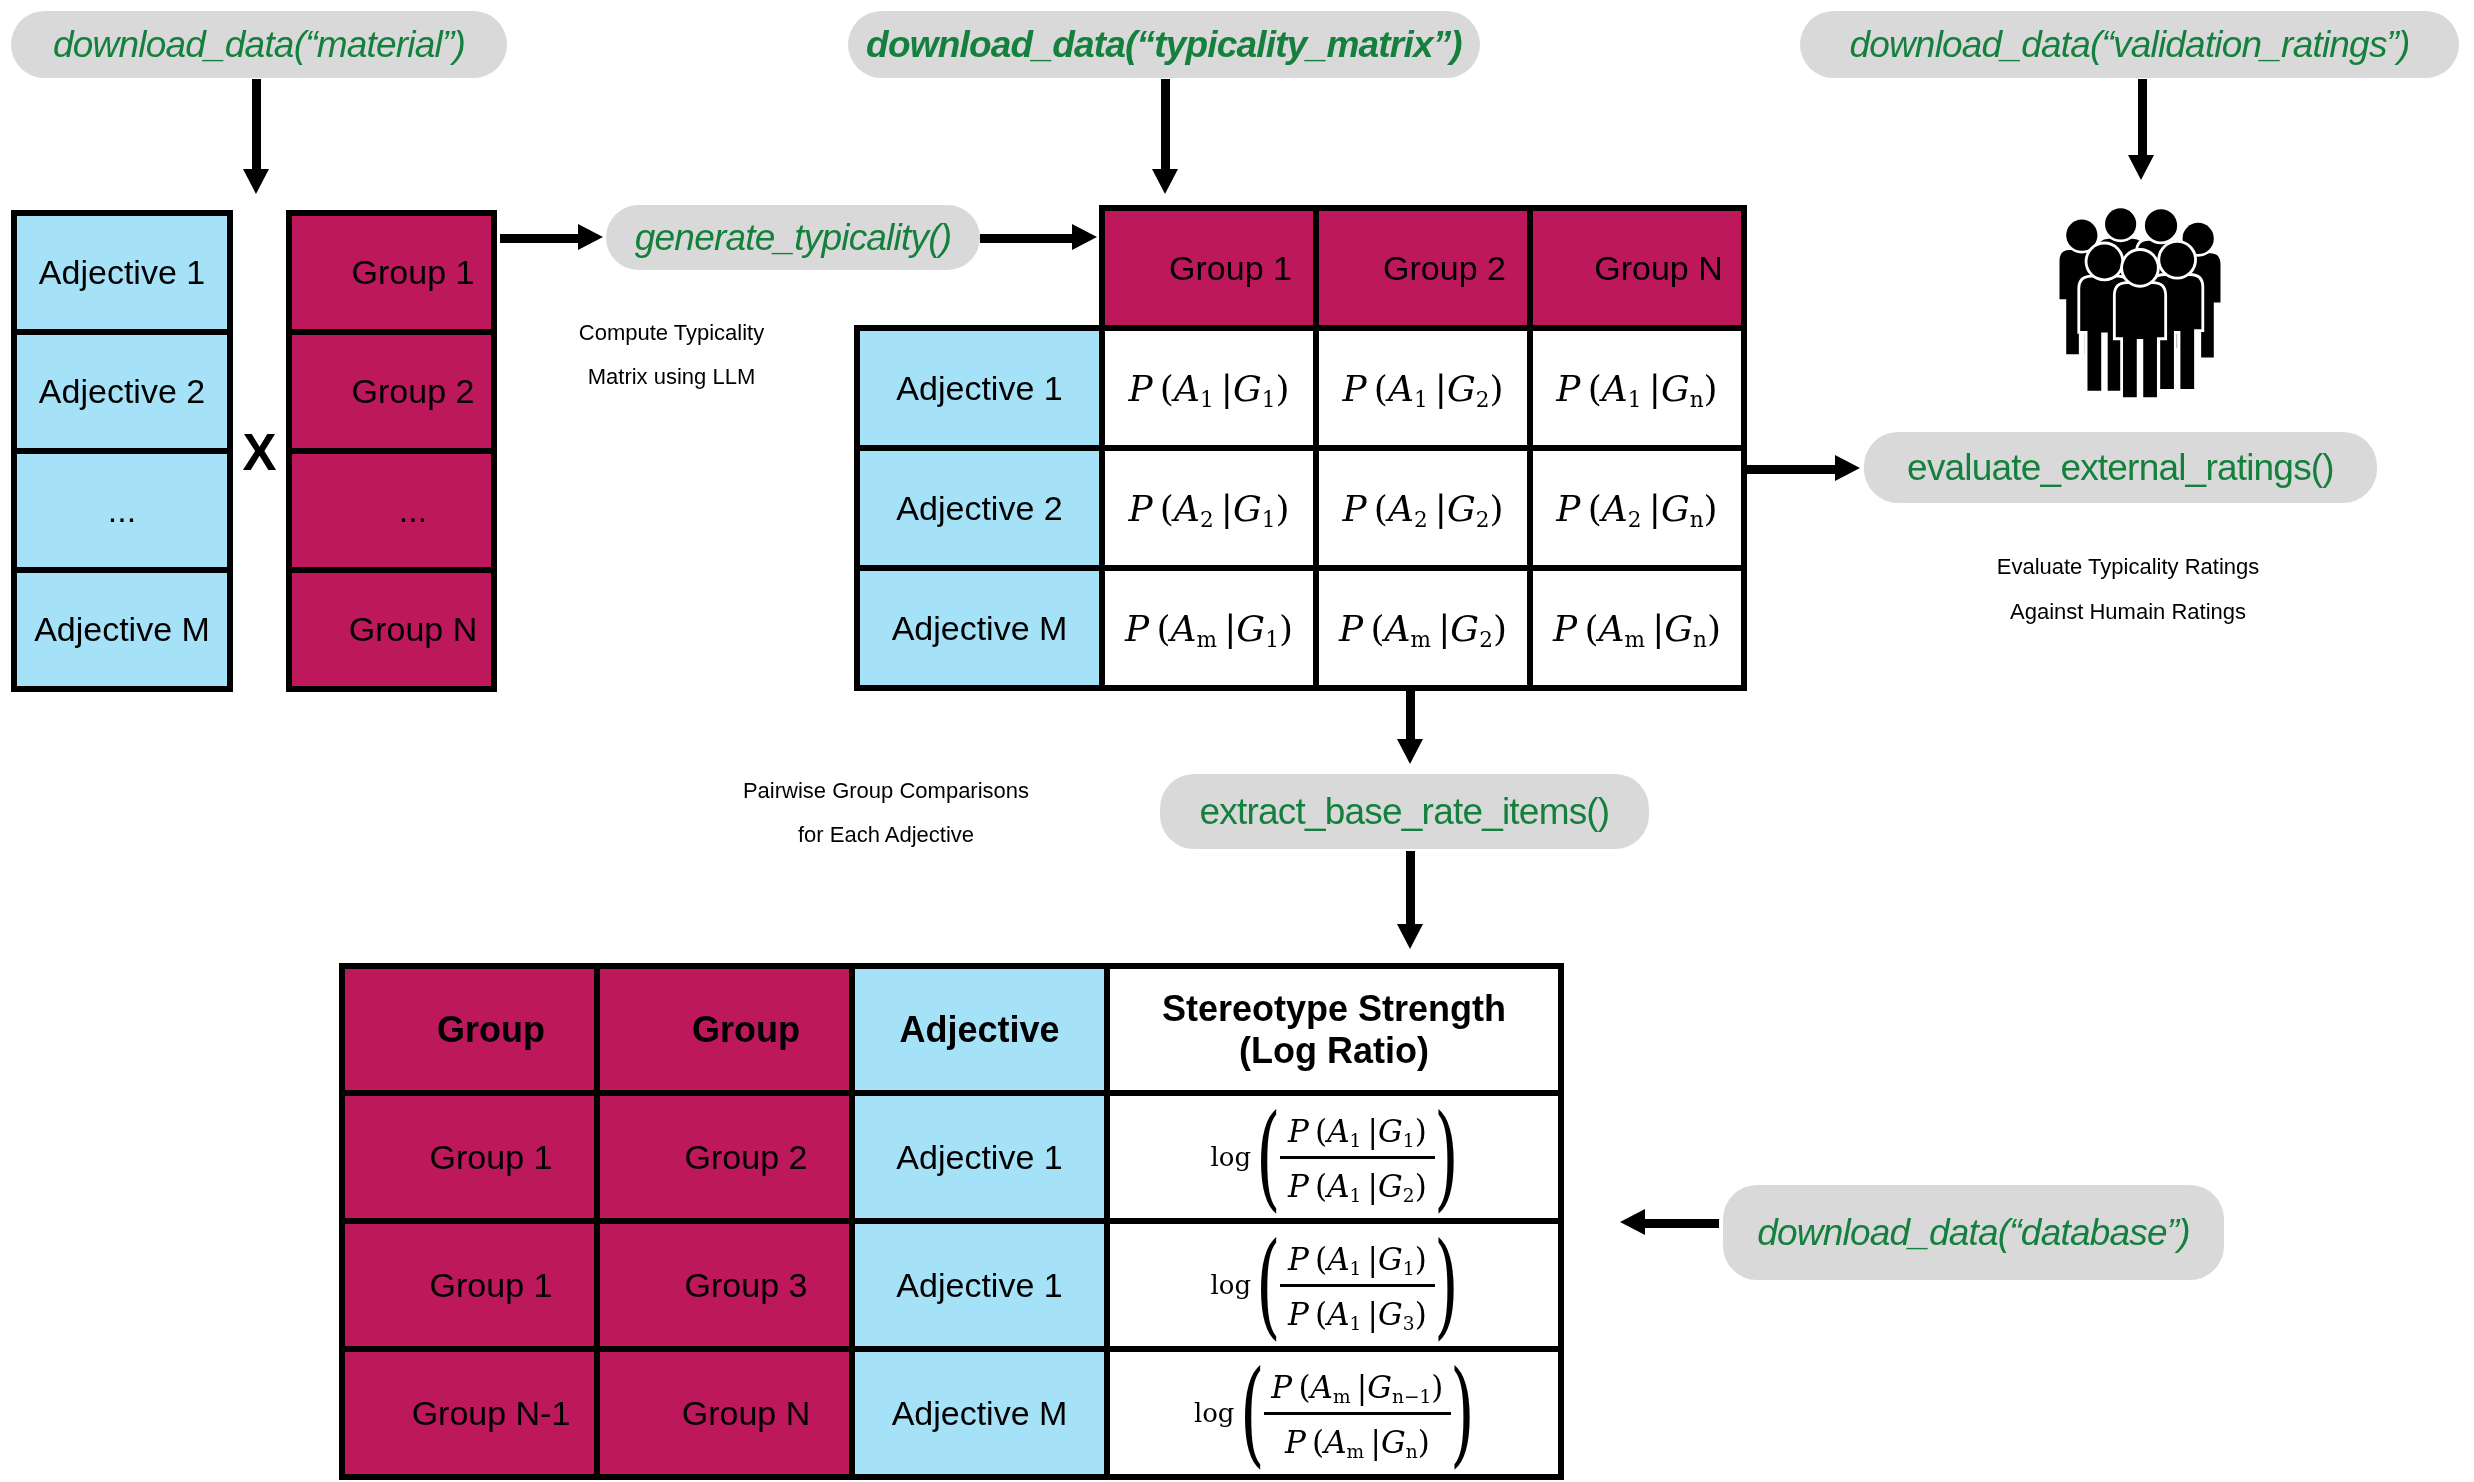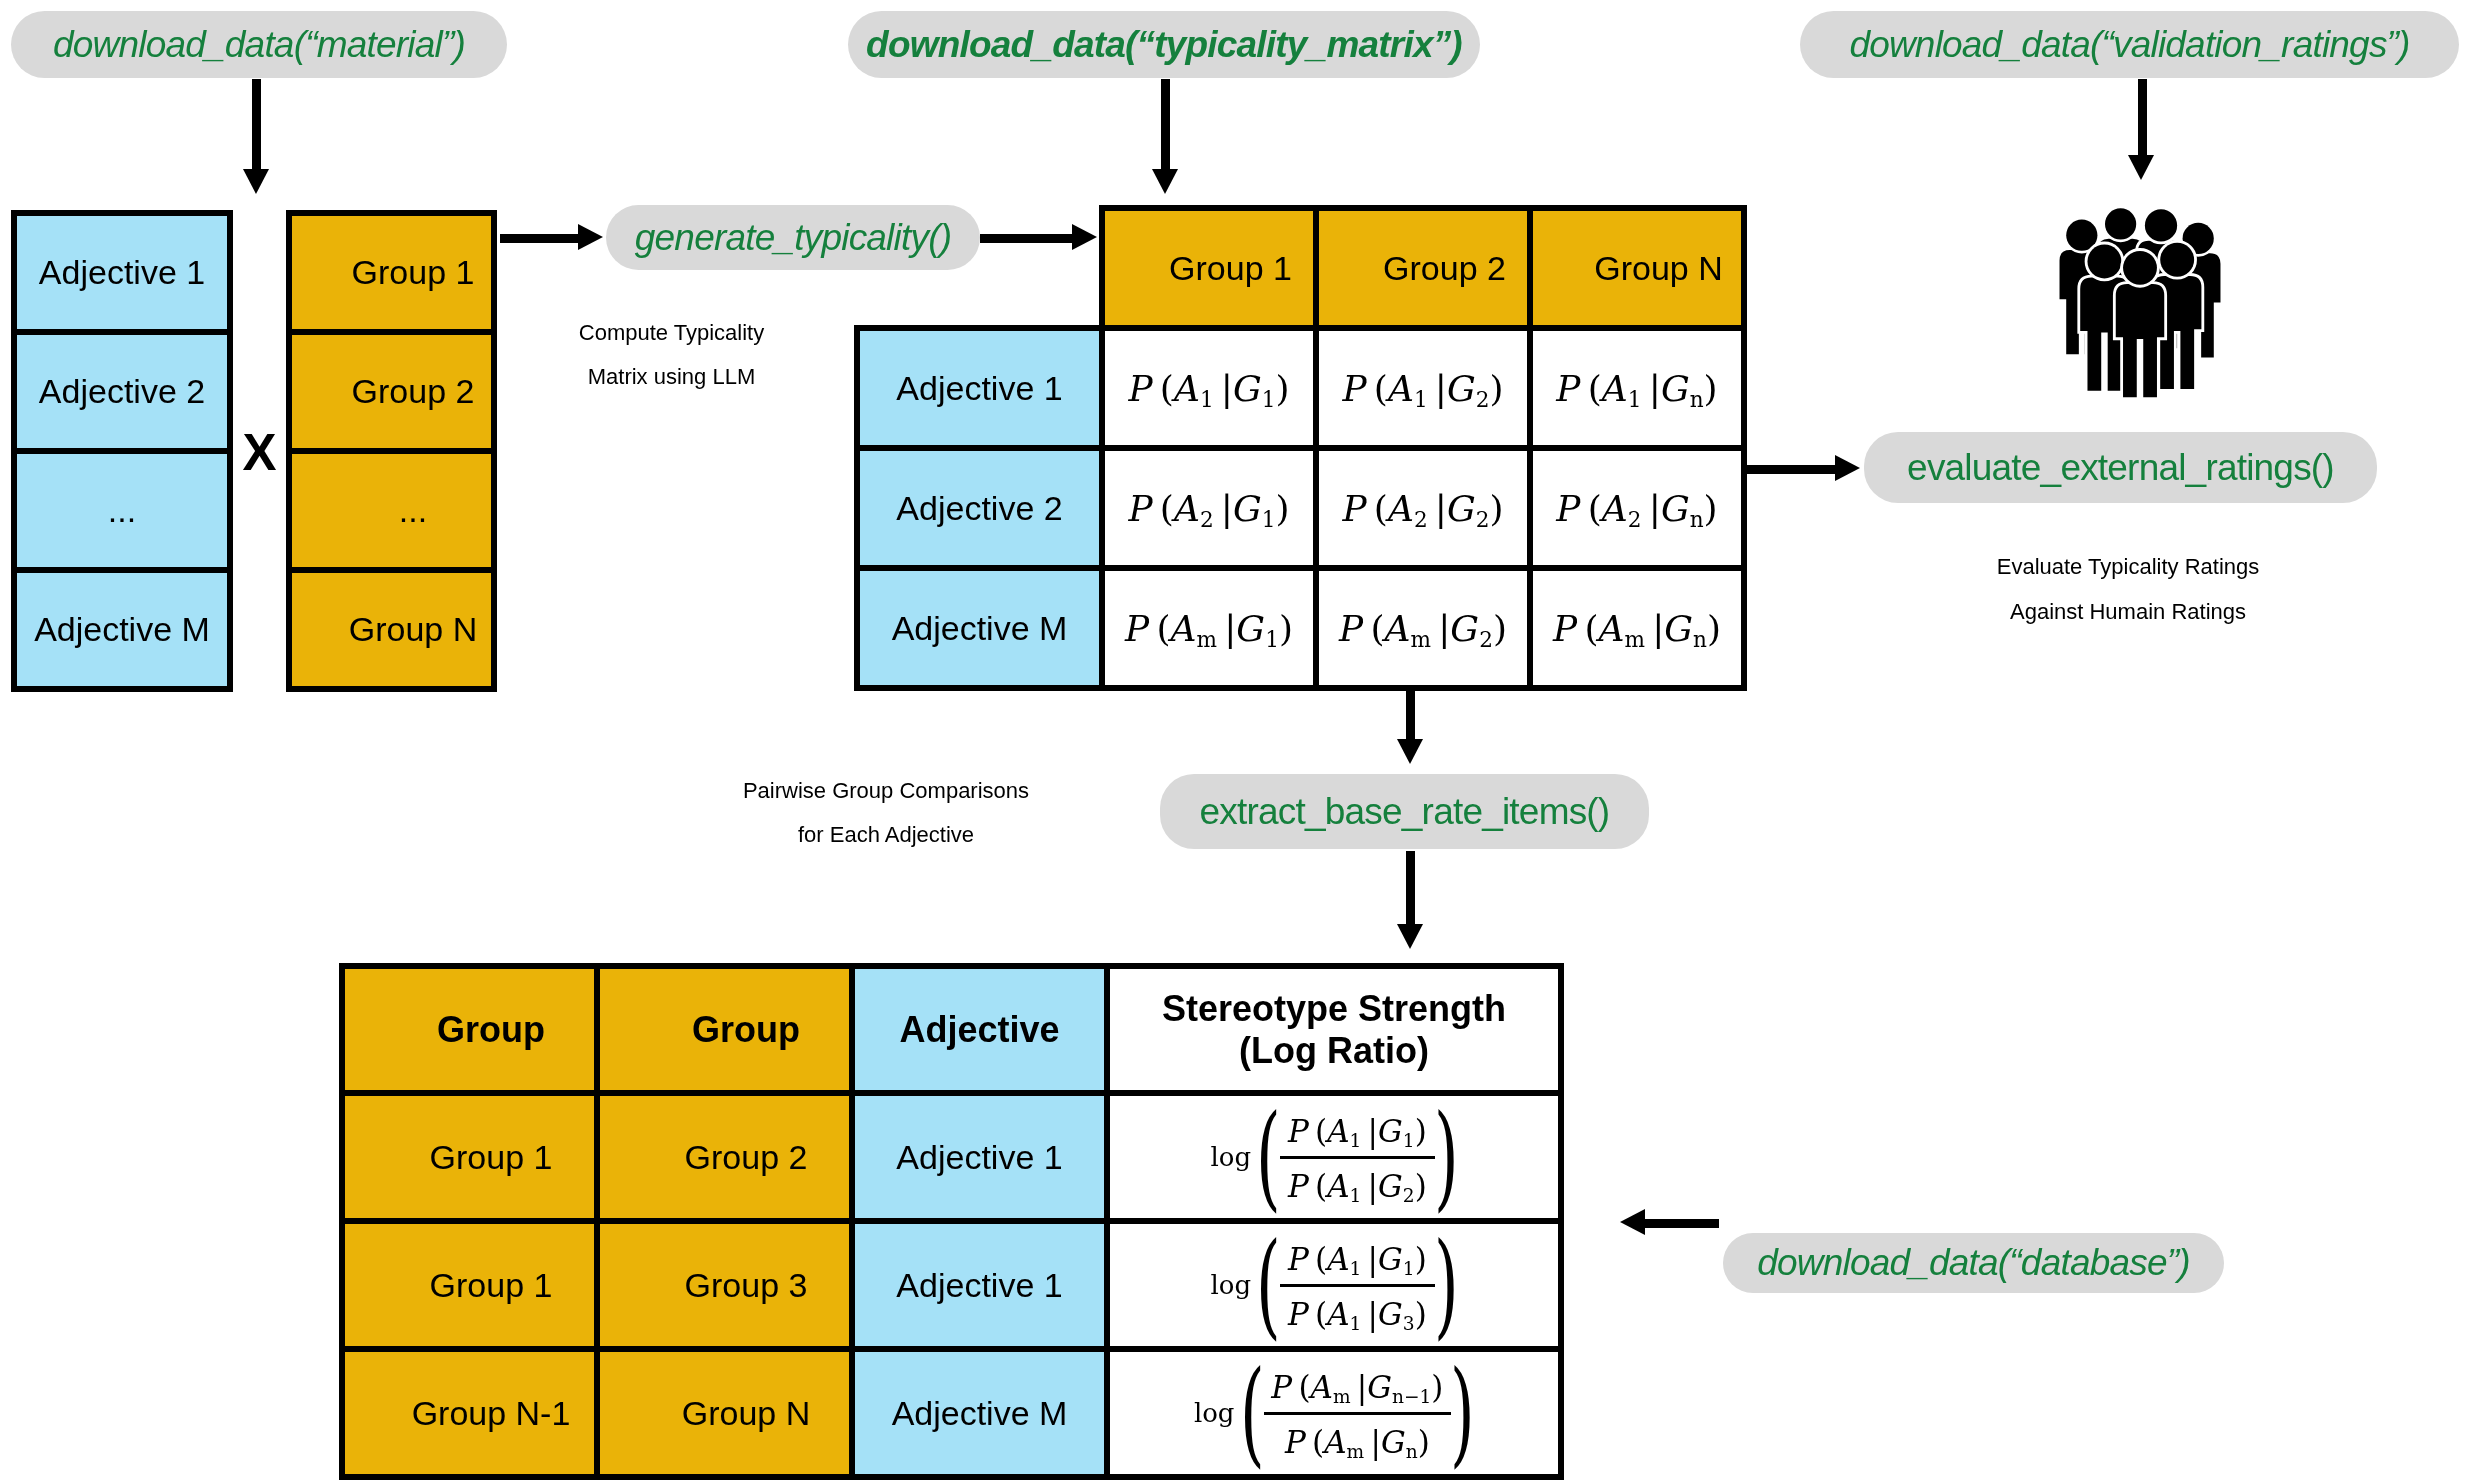--- a/index.html
+++ b/index.html
@@ -17,21 +17,21 @@
   .head{position:absolute;width:0;height:0;}
   .head.down{border-left:13.2px solid transparent;border-right:13.2px solid transparent;border-top:25px solid #000;}
   .head.right{border-top:13.2px solid transparent;border-bottom:13.2px solid transparent;border-left:25px solid #000;}
   .head.left{border-top:13.2px solid transparent;border-bottom:13.2px solid transparent;border-right:25px solid #000;}
 
   
   .vlist{position:absolute;border:6.2px solid #000;box-sizing:border-box;display:flex;flex-direction:column;}
   .lcell{flex:1;display:flex;align-items:center;justify-content:center;font-size:34px;border-bottom:6.2px solid #000;}
   .lcell:last-child{border-bottom:none;}
   .bg-blue{background:#a5e1f7;}
-  .bg-tan{background:#eab308;padding-left:43px;}
+  .bg-tan{background:#be185d;padding-left:43px;}
 
   .cross{position:absolute;font-size:51px;font-weight:600;}
 
   
   .note{position:absolute;text-align:center;font-size:22px;line-height:44px;}
 
   
   table{border-collapse:collapse;position:absolute;table-layout:fixed;}
   td{border:6.2px solid #000;text-align:center;vertical-align:middle;font-size:34px;padding:0;}
   td.void{border:none;background:transparent;}
@@ -235,16 +235,16 @@
               </span>
               <span class="paren">)</span>
             </div>
           </td>
         </tr>
       </tbody>
   </table>
 
   <div class="head left" style="left:1620px;top:1209px;"></div>
   <div class="shaft" style="left:1641px;top:1219px;width:78px;height:8.5px;"></div>
-  <div class="pill it" style="left:1723px;top:1185px;width:501px;height:60px;margin-top:48px;">download_data(“database”)</div>
+  <div class="pill it" style="left:1723px;top:1185px;width:501px;height:95px;">download_data(“database”)</div>
 
 </div>
 
 
 </body></html>

